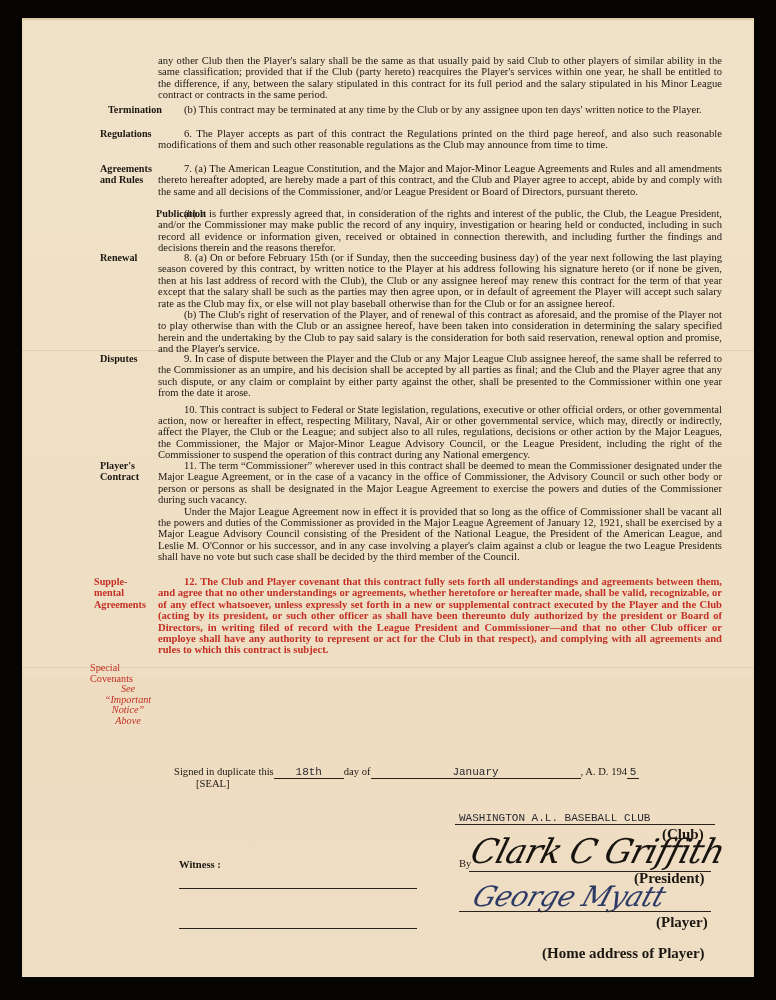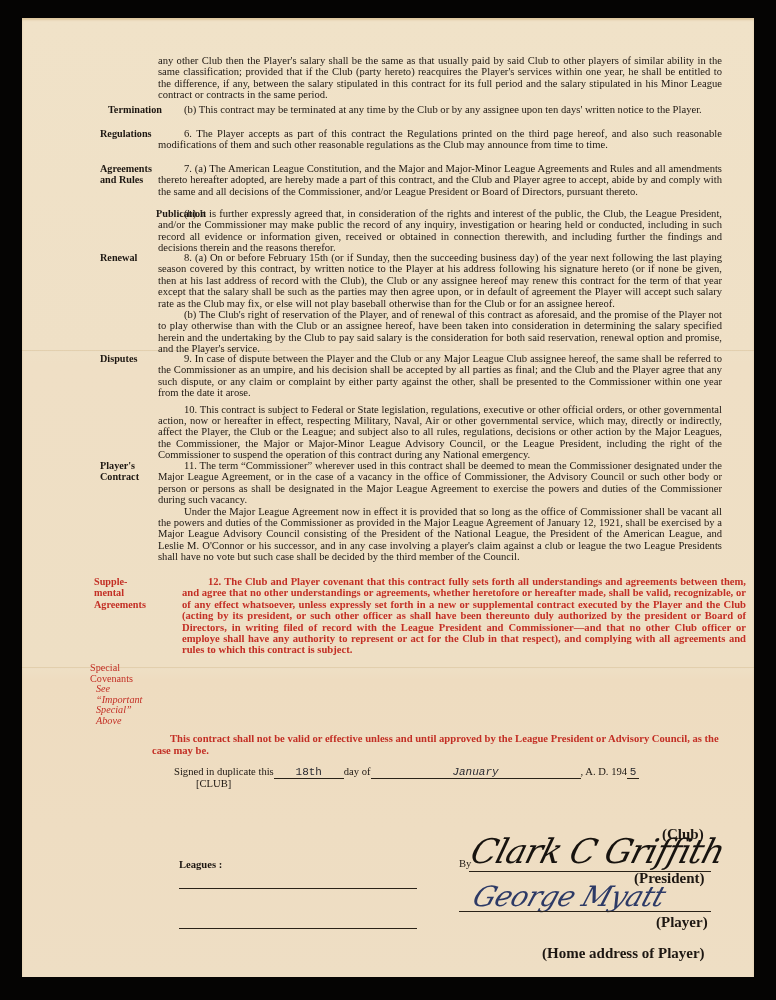--- a/index.html
+++ b/index.html
@@ -18,25 +18,25 @@
   .sec { position: absolute; left: 0; width: 100%; font-size: 10.6px; line-height: 11.4px; color: #1d1712; }
   .side {
     position: absolute; left: 72px; width: 66px; font-weight: bold; font-size: 10.2px; line-height: 11.4px; color: #1d1712;
   }
   .body {
     position: absolute; left: 136px; width: 564px; text-align: justify; text-justify: inter-word;
   }
   .body p { margin: 0; text-indent: 26px; }
   .body p.noindent { text-indent: 0; }
   .red { color: #c32f25; }
-  .redbold { color: #c32f25; font-weight: bold; margin-left: 24px; }
+  .redbold { color: #c32f25; font-weight: bold; }
   .special {
     position: absolute; left: 68px; top: 645px; width: 70px; color: #c32f25; font-weight: normal; font-size: 10.2px; line-height: 10.6px; text-align: left;
   }
-  .special .it { font-style: italic; display: block; padding-left: 6px; }
+  .special .it { font-style: italic; display: block; text-align: center; padding-left: 6px; }
   .notice { position: absolute; left: 130px; top: 715px; width: 574px; color: #c32f25; font-weight: bold; font-size: 10.6px; line-height: 12px; }
   .notice p { margin: 0; text-indent: 18px; }
   .signed { position: absolute; left: 152px; top: 748px; font-size: 10.6px; color: #1d1712; width: 560px; }
   .fill { display: inline-block; border-bottom: 1px solid #2a2218; text-align: center; font-family: "Liberation Mono", "DejaVu Sans Mono", monospace; font-size: 11px; color: #2a2a30; }
   .seal { position: absolute; left: 174px; top: 760px; font-size: 10.6px; color: #1d1712; }
   .club-line { position: absolute; left: 433px; top: 794px; width: 256px; border-bottom: 1.2px solid #2a2218; font-family: "Liberation Mono", "DejaVu Sans Mono", monospace; font-size: 11px; color: #2a2a30; padding-left: 4px; }
   .caption { position: absolute; font-size: 15px; font-weight: bold; color: #1d1712; }
   .by { position: absolute; left: 437px; top: 840px; font-size: 10.6px; color: #1d1712; }
   .pres-line { position: absolute; left: 447px; top: 853px; width: 242px; border-bottom: 1.2px solid #2a2218; }
   .sig { position: absolute; font-family: "DejaVu Serif", serif; font-style: italic; }
@@ -117,41 +117,39 @@
     <div class="body redbold">
       <p>12. The Club and Player covenant that this contract fully sets forth all understandings and agreements between them, and agree that no other understandings or agreements, whether heretofore or hereafter made, shall be valid, recognizable, or of any effect whatsoever, unless expressly set forth in a new or supplemental contract executed by the Player and the Club (acting by its president, or such other officer as shall have been thereunto duly authorized by the president or Board of Directors, in writing filed of record with the League President and Commissioner—and that no other Club officer or employe shall have any authority to represent or act for the Club in that respect), and complying with all agreements and rules to which this contract is subject.</p>
     </div>
   </div>
 
   <div class="special">
     <span style="display:block;">Special</span>
     <span style="display:block;">Covenants</span>
     <span class="it">See</span>
     <span class="it">“Important</span>
-    <span class="it">Special”</span>
+    <span class="it">Notice”</span>
     <span class="it">Above</span>
   </div>
 
-  <div class="notice">
-    <p>This contract shall not be valid or effective unless and until approved by the League President or Advisory Council, as the case may be.</p>
-  </div>
 
   <div class="signed">
-    <span>Signed in duplicate this</span><span class="fill" style="width:70px;">18th</span><span>day of</span><span class="fill" style="width:210px;font-style:italic;">January</span><span>, A. D. 194</span><span class="fill" style="width:12px;">5</span>
+    <span>Signed in duplicate this</span><span class="fill" style="width:70px;">18th</span><span>day of</span><span class="fill" style="width:210px;">January</span><span>, A. D. 194</span><span class="fill" style="width:12px;">5</span>
   </div>
-  <div class="seal">[CLUB]</div>
+  <div class="seal">[SEAL]</div>
 
+  <div class="club-line">WASHINGTON A.L. BASEBALL CLUB</div>
   <div class="caption" style="left:640px;top:808px;">(Club)</div>
 
   <div class="sig sig1">Clark C Griffith</div>
   <div class="by">By</div>
   <div class="pres-line"></div>
   <div class="caption" style="left:612px;top:852px;">(President)</div>
 
-  <div class="witness">Leagues :</div>
+  <div class="witness">Witness :</div>
   <div class="wline" style="top:870px;"></div>
   <div class="wline" style="top:910px;"></div>
 
   <div class="sig sig2">George Myatt</div>
   <div class="player-line"></div>
   <div class="caption" style="left:634px;top:896px;">(Player)</div>
 
   <div class="caption" style="left:520px;top:927px;">(Home address of Player)</div>
 </div>
 

